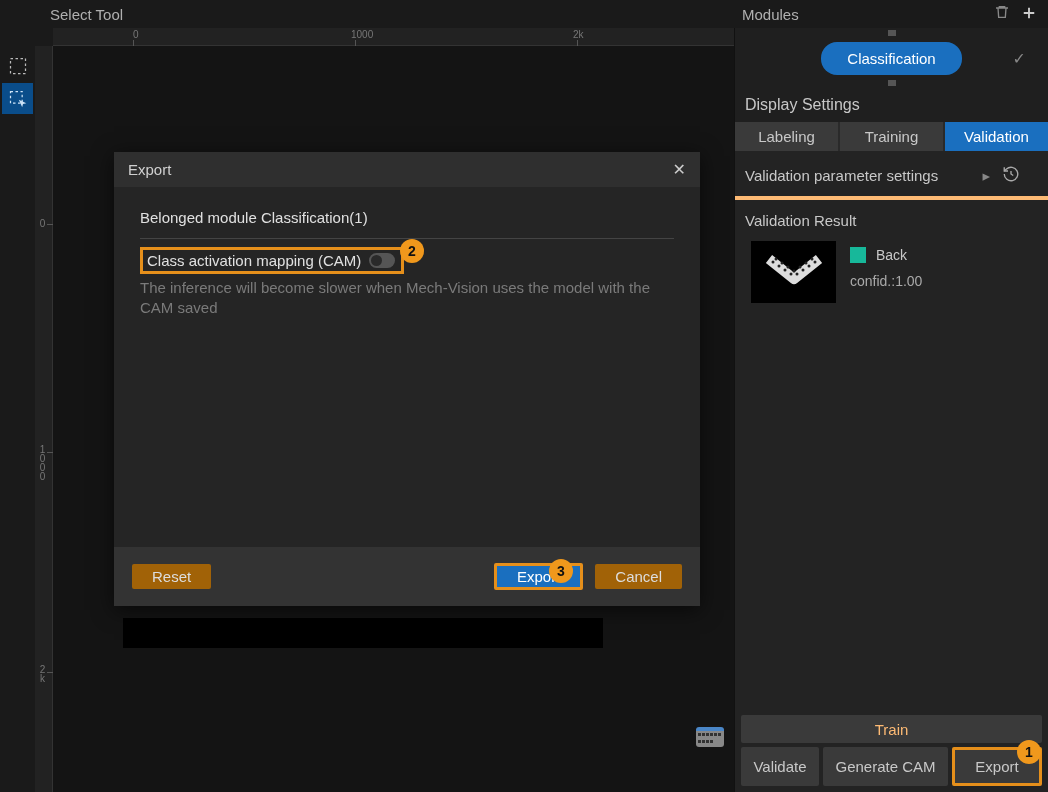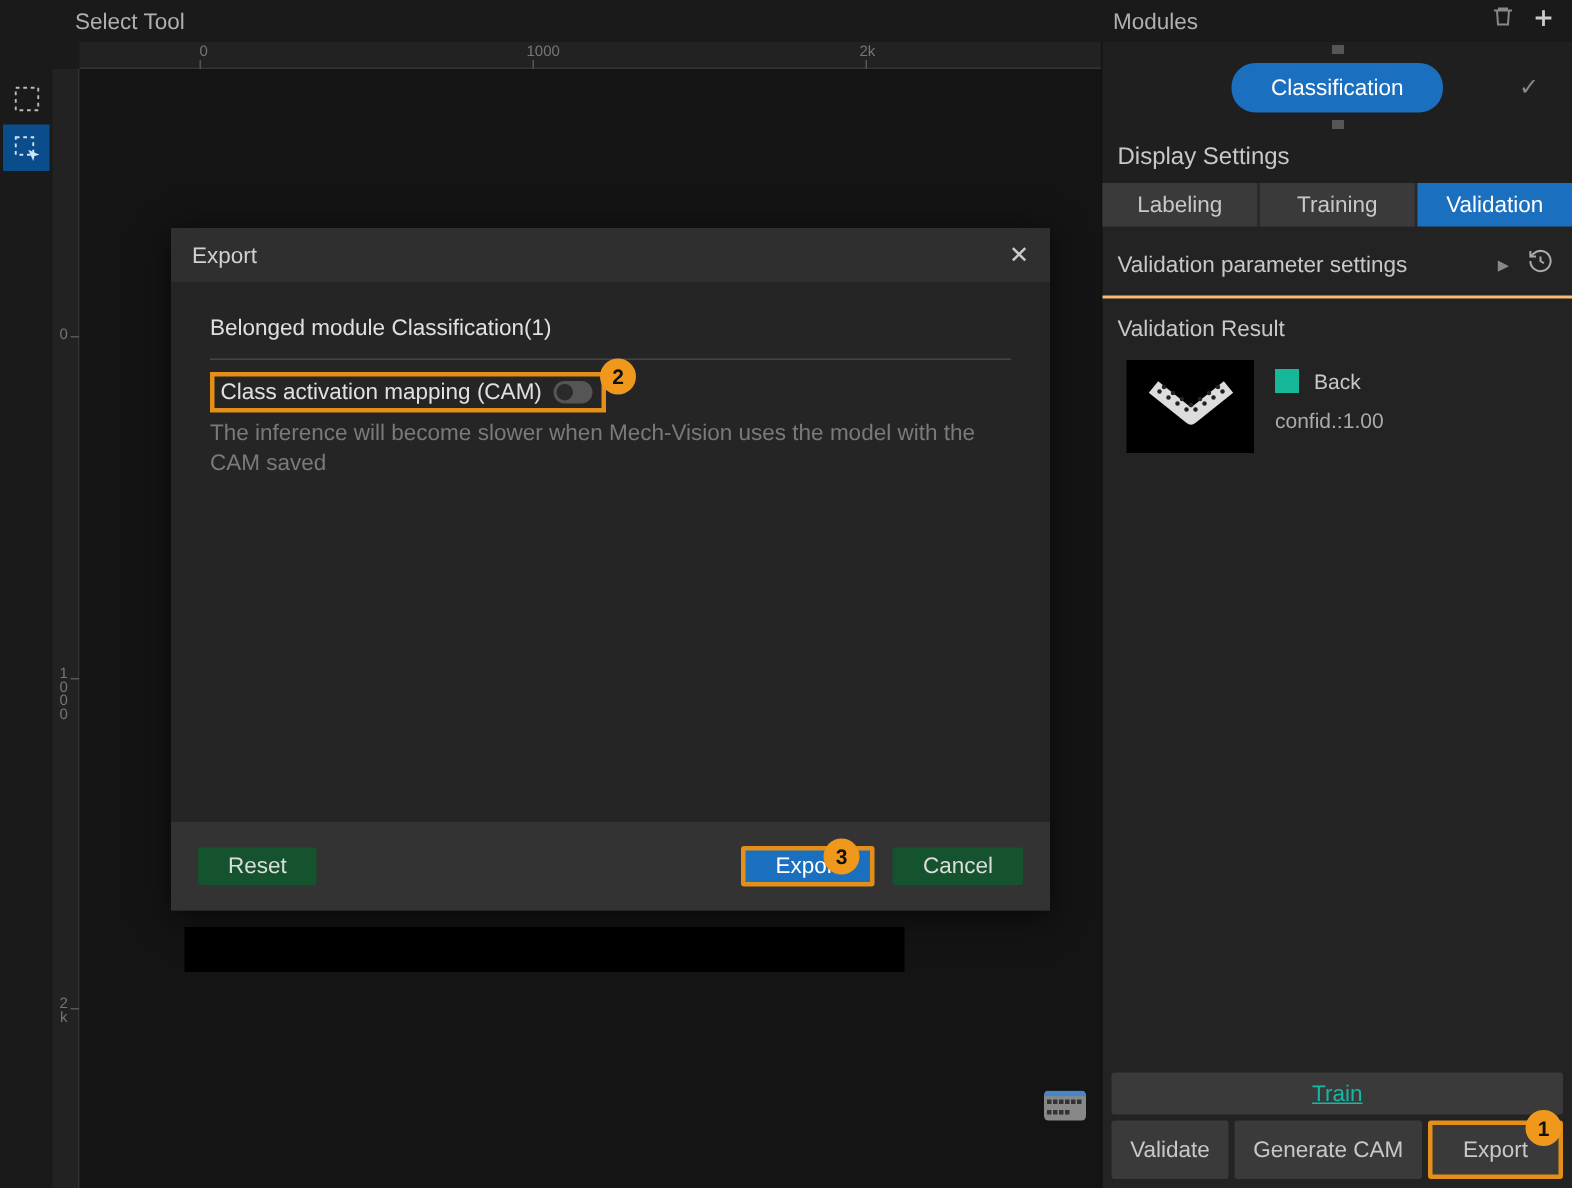--- a/index.html
+++ b/index.html
@@ -184,24 +184,24 @@
     color: #c8c8c8;
     cursor: pointer;
   }
   .tab + .tab { margin-left: 2px; }
   .tab.active { background: #1a6fbf; color: #fff; }
 
   .settings-row {
     display: flex;
     align-items: center;
     justify-content: space-between;
-    padding: 14px 12px 10px 10px;
+    padding: 14px 28px 10px 10px;
     font-size: 15px;
     color: #c8c8c8;
-    border-bottom: 2px solid #fdba74;
+    border-bottom: 4px solid #fdba74;
   }
   .settings-row .arrows { display:flex; gap:12px; align-items:center; color:#888;}
 
   .val-result-header {
     padding: 12px 10px 8px 10px;
     font-size: 15px;
     color: #c8c8c8;
   }
   .result-card {
     display: flex;
@@ -226,24 +226,23 @@
     padding: 6px 6px 6px 6px;
   }
   .train-row {
     display: flex;
     background: #3a3a3a;
     border-radius: 2px;
     height: 28px;
     align-items: center;
     justify-content: center;
     font-size: 15px;
-    color: #14b8a6;
+    color: #fdba74;
     cursor: pointer;
     margin-bottom: 4px;
-    text-decoration: underline;
   }
   .action-row {
     display: flex;
     gap: 4px;
   }
   .action-btn {
     background: #3a3a3a;
     color: #c8c8c8;
     font-size: 15px;
     height: 39px;
@@ -317,21 +316,21 @@
     margin-top: 2px;
   }
   .dialog-footer {
     display: flex;
     justify-content: space-between;
     align-items: center;
     padding: 16px 18px;
     background: #333;
   }
   .dlg-btn {
-    background: #14532d;
+    background: #a16207;
     color: #ddd;
     padding: 4px 20px;
     font-size: 15px;
     border-radius: 2px;
     cursor: pointer;
   }
   .dlg-btn.primary {
     background: #1a6fbf;
     color: #fff;
     border: 3px solid #e58f1b;

